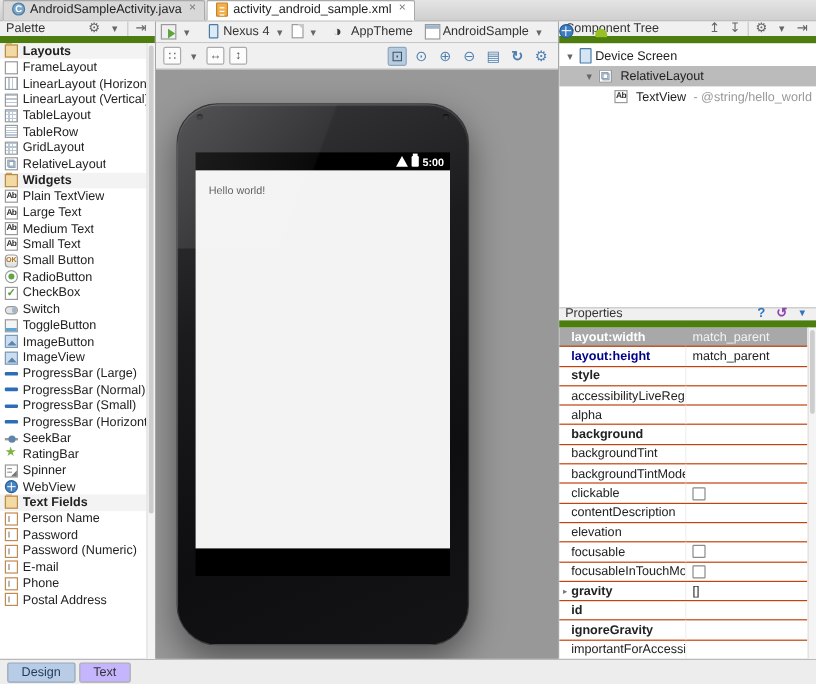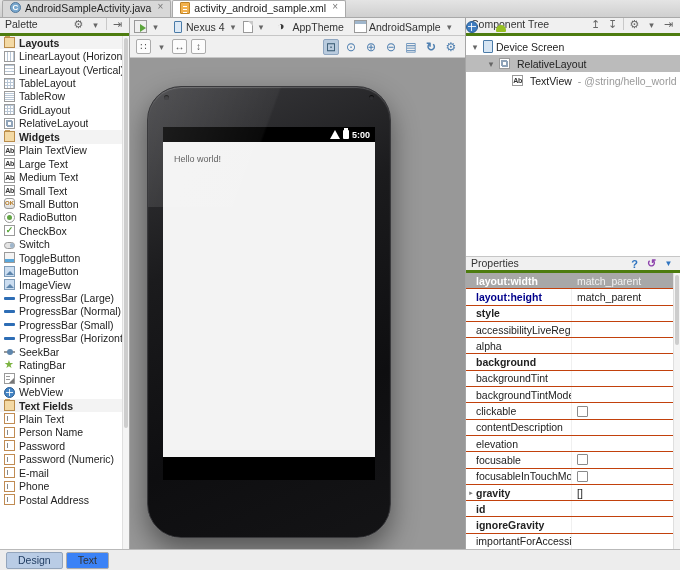--- a/index.html
+++ b/index.html
@@ -19,22 +19,22 @@
   .ic-java-class::before{content:"C";position:absolute;left:0;right:0;top:0px;text-align:center;
     font-size:8px;color:#FFF;font-weight:bold;line-height:10px;}
   .ic-xml-file{width:10px;height:12px;background:#F2B14E;border:1px solid #C28425;border-radius:1px;}
   .ic-xml-file::before{content:"";position:absolute;left:2px;top:3px;right:2px;height:1px;background:#FFF;
     box-shadow:0 3px 0 #FFF,0 6px 0 #FFF;}
 
   
   .content{flex:1;display:flex;min-height:0;}
 
   
-  .panel-head{height:18px;background:#F0F0F0;border-bottom:3px solid #4d7c0f;display:flex;
-    align-items:flex-start;padding:0 5px;flex:none;gap:4px;}
+  .panel-head{height:18px;background:#F0F0F0;border-bottom:6px solid #4d7c0f;display:flex;
+    align-items:flex-end;padding:0 5px;flex:none;gap:4px;}
   .ph-title{flex:1;color:#333;}
   .hd-ic{width:13px;height:13px;display:inline-flex;align-items:center;justify-content:center;
     color:#666;font-size:11px;flex:none;}
   .hd-sep{width:1px;height:12px;background:#C9C9C9;}
 
   
   .g-gear::before{content:"\2699";}
   .g-chev::before{content:"\25BE";font-size:9px;}
   .g-hide::before{content:"\21E5";}
   .g-expand::before{content:"\21A5";}
@@ -103,21 +103,21 @@
   .ic-textfield::before{content:"";position:absolute;left:2px;top:2px;bottom:2px;width:1px;background:#888;}
 
   
   .vscroll{width:7px;flex:none;background:#F4F4F4;border-left:1px solid #DFDFDF;position:relative;}
   .vscroll .thumb{position:absolute;left:1px;right:1px;background:#CDCDCD;border-radius:3px;}
 
   
   .canvas-col{flex:1;min-width:0;display:flex;flex-direction:column;}
   .main-toolbar{height:18px;background:#F0F0F0;border-bottom:1px solid #C6C6C6;display:flex;
     align-items:center;padding:0 4px;gap:3px;flex:none;}
-  .tb-group{display:flex;align-items:center;gap:2px;}
+  .tb-group{display:flex;align-items:flex-start;gap:2px;}
   .tb-sep{width:1px;height:13px;background:#CFCFCF;margin:0 2px;}
   .tb-label{color:#333;white-space:nowrap;}
   .tb-ic{width:13px;height:13px;position:relative;flex:none;display:inline-block;}
   .ic-run-config{border:1px solid #9A9A9A;background:#EFEFEF;}
   .ic-run-config::before{content:"";position:absolute;right:0;bottom:0;
     border-top:4px solid transparent;border-bottom:4px solid transparent;border-left:6px solid #5CA53C;}
   .ic-nexus{width:8px;height:12px;border:1px solid #4A7BA8;border-radius:1px;background:#DDE9F5;margin:0 2px;}
   .ic-orientation{width:10px;height:12px;border:1px solid #9A9A9A;background:#FFF;}
   .ic-orientation::before{content:"";position:absolute;right:-1px;top:-1px;
     border-left:5px solid transparent;border-top:5px solid #C9C9C9;}
@@ -193,21 +193,21 @@
   .cbx{display:none;width:11px;height:11px;border:1px solid #8A8A8A;background:#FFF;border-radius:1px;}
   .prop-row.has-cb .cbx{display:inline-block;}
   .prop-row.sel{background:#A8A8A8;}
   .prop-row.sel .prop-label{color:#FFF;font-weight:bold;}
   .prop-row.sel .prop-value{color:#F2F2F2;border-left-color:#A8A8A8;}
 
   
   .bottombar{height:21px;flex:none;background:#EDEDED;border-top:1px solid #B9B9B9;
     display:flex;align-items:center;padding-left:6px;gap:3px;}
   .btab{height:17px;padding:0 11px;display:flex;align-items:center;border:1px solid #ABABAB;
-    background:#3b82f6;border-radius:2px;color:#333;}
+    background:#c4b5fd;border-radius:2px;color:#333;}
   .btab.active{background:#B9CCE5;border-color:#93A5BC;color:#1E3A5F;}
 </style>
 </head>
 <body>
 
 <div class="app">
 
   <div class="tabbar">
 
       <div class="etab">
@@ -234,20 +234,24 @@
         <span class="hd-ic g-hide"></span>
       </div>
       <div class="palette-list">
         <div class="palette-rows">
 
             <div class="prow hdr">
               <span class="pic ic-folder"></span>
               <span class="plabel">Layouts</span>
             </div>
 
+            <div class="prow">
+              <span class="pic ic-framelayout"></span>
+              <span class="plabel">FrameLayout</span>
+            </div>
 
             <div class="prow">
               <span class="pic ic-linearlayout-horizontal"></span>
               <span class="plabel">LinearLayout (Horizontal)</span>
             </div>
 
             <div class="prow">
               <span class="pic ic-linearlayout-vertical"></span>
               <span class="plabel">LinearLayout (Vertical)</span>
             </div>
@@ -371,24 +375,20 @@
             <div class="prow">
               <span class="pic ic-webview"></span>
               <span class="plabel">WebView</span>
             </div>
 
             <div class="prow hdr">
               <span class="pic ic-folder"></span>
               <span class="plabel">Text Fields</span>
             </div>
 
-            <div class="prow">
-              <span class="pic ic-textfield"></span>
-              <span class="plabel">Plain Text</span>
-            </div>
 
             <div class="prow">
               <span class="pic ic-textfield"></span>
               <span class="plabel">Person Name</span>
             </div>
 
             <div class="prow">
               <span class="pic ic-textfield"></span>
               <span class="plabel">Password</span>
             </div>

